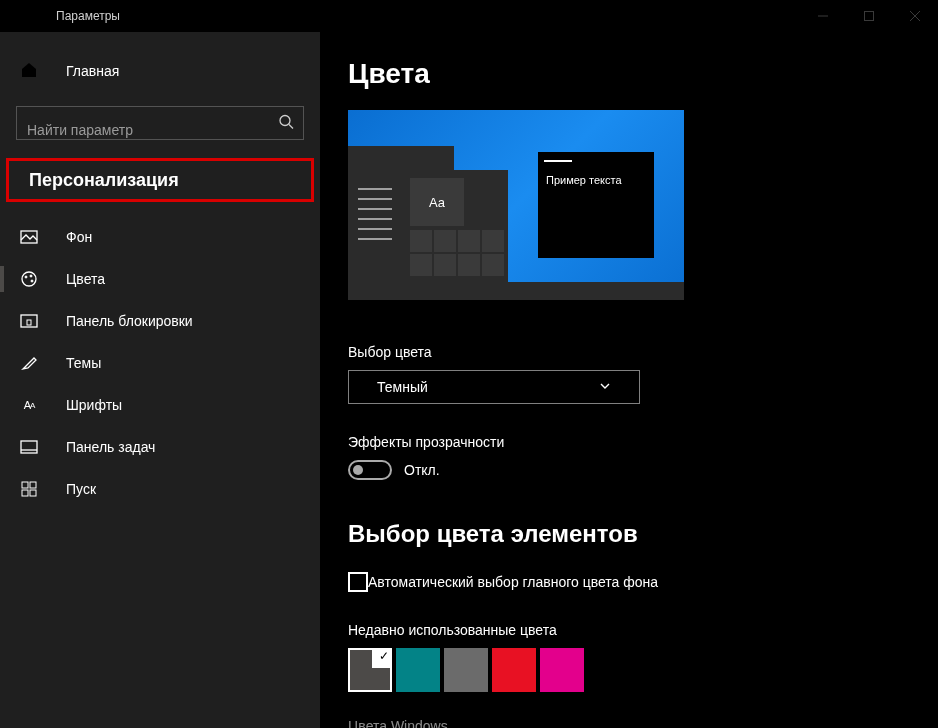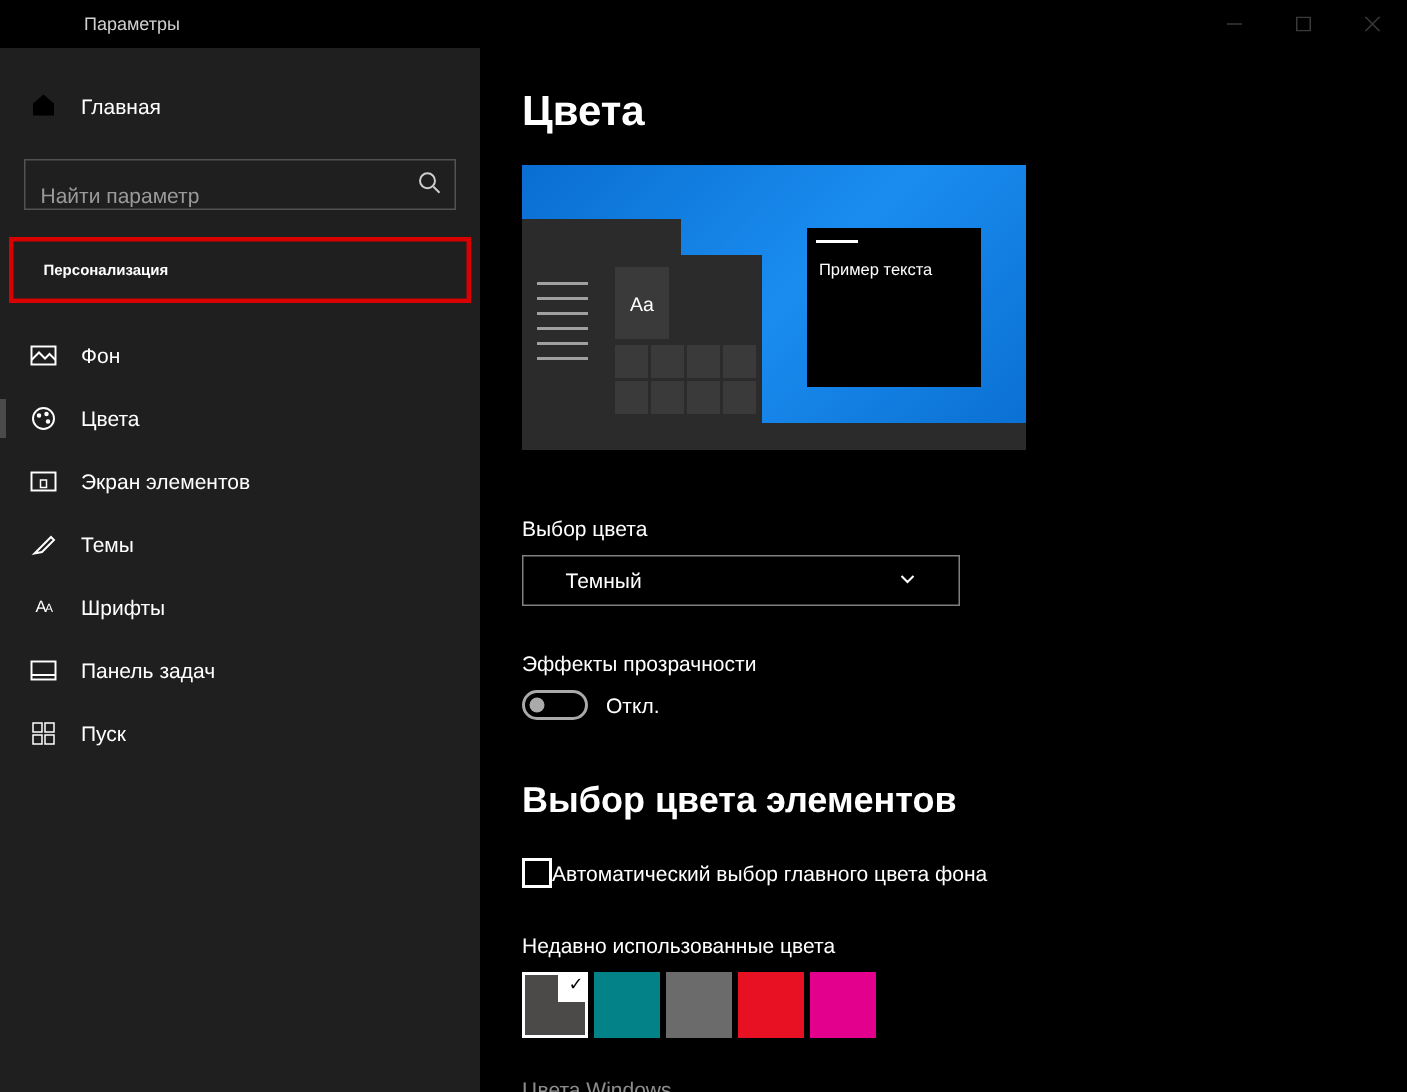--- a/index.html
+++ b/index.html
@@ -50,21 +50,21 @@
     bottom: 0;
     background: #1f1f1f;
     padding-top: 18px;
   }
 
   .home-row, .nav-item {
     height: 42px;
     display: flex;
     align-items: center;
     padding-left: 20px;
-    gap: 16px;
+    gap: 28px;
     cursor: pointer;
     color: #fff;
     font-size: 14px;
   }
   .home-row { margin-bottom: 14px; }
 
   .search-wrap {
     margin: 0 16px 18px 16px;
     position: relative;
   }
@@ -87,21 +87,21 @@
     pointer-events: none;
   }
 
   .section-label-wrap {
     position: relative;
     height: 44px;
     display: flex;
     align-items: center;
     padding-left: 20px;
     font-weight: 600;
-    font-size: 10px;
+    font-size: 18px;
     border: 3px solid #d90000;
     margin: 0 6px 14px 6px;
   }
 
   .nav-item { position: relative; }
   .nav-item.selected::before {
     content: "";
     position: absolute;
     left: 0; top: 8px; bottom: 8px;
     width: 4px;
@@ -161,21 +161,21 @@
     left: 10px; top: 18px;
     width: 34px;
     display: flex; flex-direction: column; gap: 8px;
   }
   .preview .start .lines span {
     height: 2px; background: #a0a0a0;
   }
   .preview .start .aa {
     position: absolute;
     left: 62px; top: 8px;
-    width: 36px; height: 48px;
+    width: 54px; height: 48px;
     background: #3a3a3a;
     display: flex; align-items: center; justify-content: center;
     font-size: 13px;
   }
   .preview .start .tile-grid {
     position: absolute;
     left: 62px; top: 60px;
     width: 92px; height: 48px;
     display: grid;
     grid-template-columns: 22px 22px 22px 22px;
@@ -364,21 +364,21 @@
     <span>Цвета</span>
   </div>
 
   <div class="nav-item">
     <span class="nav-icon">
       <svg width="18" height="18" viewBox="0 0 18 18">
           <rect x="1" y="3" width="16" height="12" stroke-width="1.3"></rect>
           <rect x="7" y="8" width="4" height="5" stroke-width="1"></rect>
         </svg>
     </span>
-    <span>Экран элементов</span>
+    <span>Панель блокировки</span>
   </div>
 
   <div class="nav-item">
     <span class="nav-icon">
       <svg width="18" height="18" viewBox="0 0 18 18">
           <path d="M3 15 L6 12 L14 4 L16 6 L8 14 L3 15 Z" stroke-width="1.3"></path>
         </svg>
     </span>
     <span>Темы</span>
   </div>

